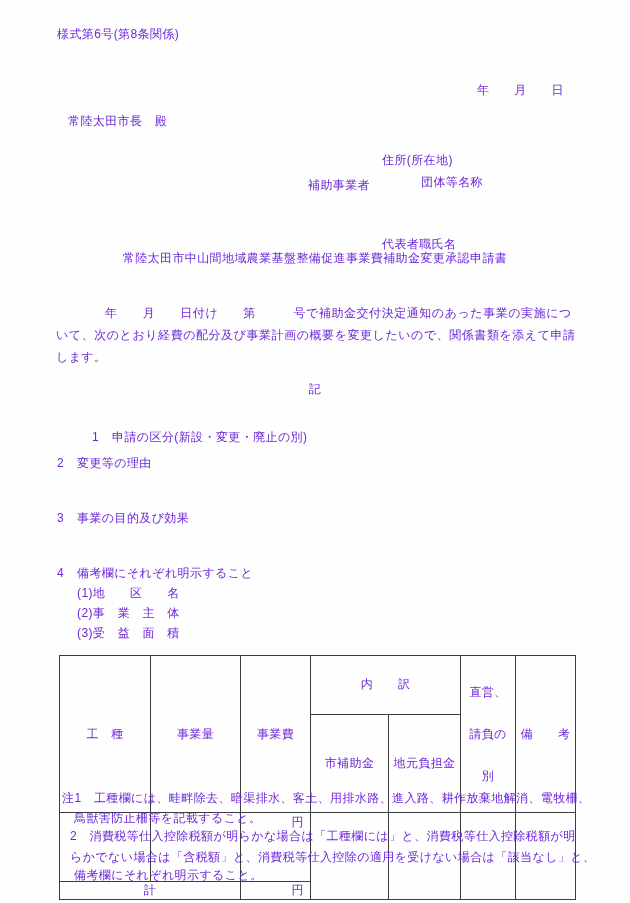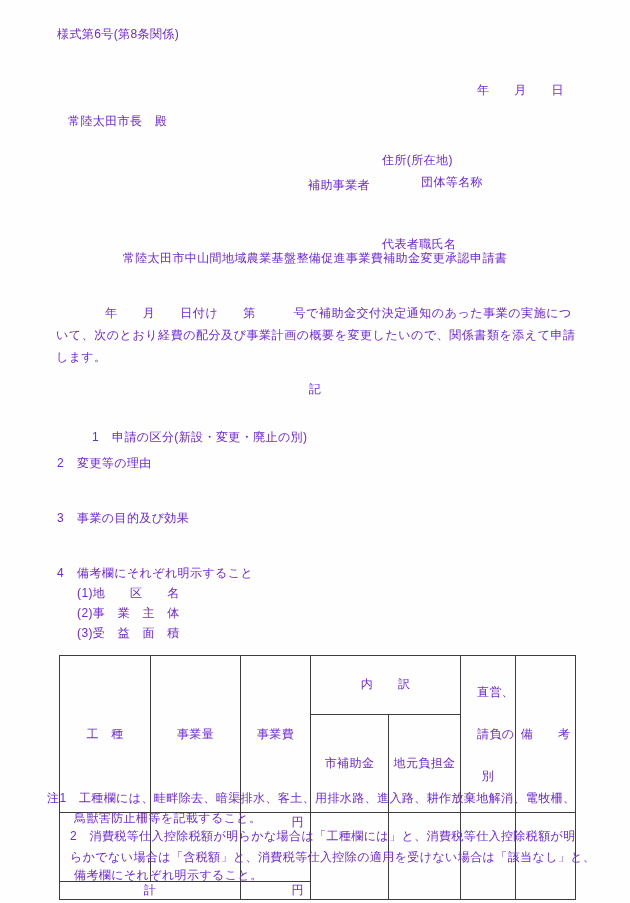--- a/index.html
+++ b/index.html
@@ -34,21 +34,21 @@
     letter-spacing:0.4px;
     overflow:hidden;
     white-space:pre;
   }
   .cost-table .h-top{height:13px;}
   .cost-table .h-sub{height:30px;}
   .cost-table .h-data{height:69px;}
   .cost-table .h-total{height:15px;}
   .cost-table td.yen-cell{text-align:right;vertical-align:top;padding:1px 6px 0 0;}
   .cost-table td.yen-total{text-align:right;vertical-align:middle;padding:0 6px 0 0;}
-  .cost-table td.direct-cell{line-height:14px;padding:1px 16px;}
+  .cost-table td.direct-cell{line-height:14px;padding:1px 8px;}
   .cost-table td.direct-cell div{line-height:14px;}
 </style>
 </head>
 <body>
 
 <div class="page">
 
   <div class="abs" style="left:57px;top:27px;">様式第6号(第8条関係)</div>
   <div class="abs" style="left:477px;top:83px;">年　　月　　日</div>
   <div class="abs" style="left:68px;top:114px;">常陸太田市長　殿</div>
@@ -111,19 +111,19 @@
         <td rowspan="2"></td>
         <td rowspan="2"></td>
       </tr>
       <tr class="h-total">
         <td colspan="2">計</td>
         <td class="yen-total">円</td>
       </tr>
     </tbody>
   </table>
 
-  <div class="abs" style="left:47px;top:791px;"><span class="note-no">注1　</span><span>工種欄には、畦畔除去、暗渠排水、客土、用排水路、進入路、耕作放棄地解消、電牧柵、</span></div>
+  <div class="abs" style="left:62px;top:791px;"><span class="note-no">注1　</span><span>工種欄には、畦畔除去、暗渠排水、客土、用排水路、進入路、耕作放棄地解消、電牧柵、</span></div>
   <div class="abs" style="left:74px;top:811px;text-align:right;">鳥獣害防止柵等を記載すること。</div>
   <div class="abs" style="left:70px;top:829px;"><span class="note-no">2　</span><span>消費税等仕入控除税額が明らかな場合は「工種欄には」と、消費税等仕入控除税額が明</span></div>
   <div class="abs" style="left:70px;top:850px;">らかでない場合は「含税額」と、消費税等仕入控除の適用を受けない場合は「該当なし」と、</div>
   <div class="abs" style="left:74px;top:868px;">備考欄にそれぞれ明示すること。</div>
 
 </div>
 
 </body></html>

